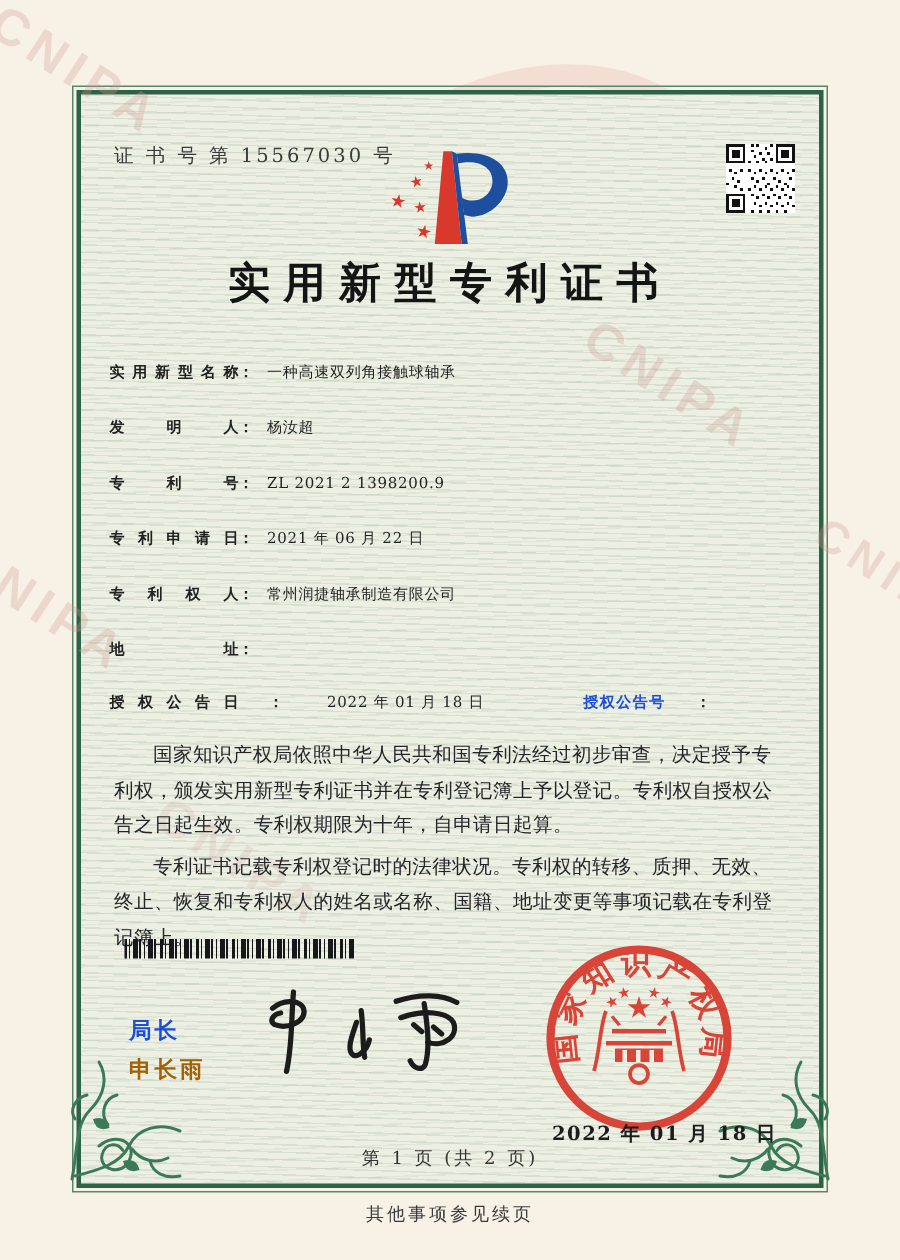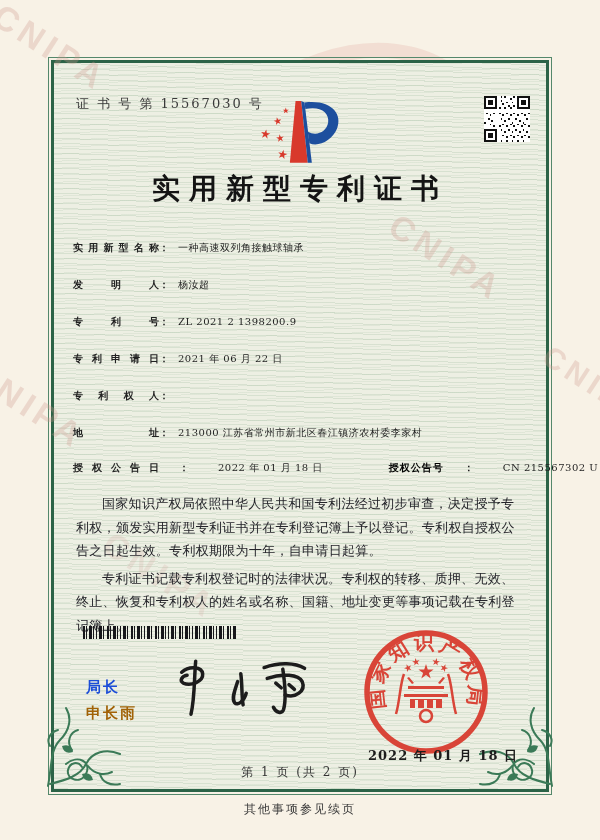--- a/index.html
+++ b/index.html
@@ -42,21 +42,21 @@
   .cert-no{position:absolute;left:76px;top:95px;z-index:5;font-size:13px;letter-spacing:2px;color:#3a3a3a;}
   .logo{position:absolute;left:253px;top:96px;z-index:5;}
   .qr{position:absolute;left:484px;top:96px;z-index:5;}
   .title{
     position:absolute;left:0;top:170px;width:100%;z-index:5;
     text-align:center;font-size:28px;font-weight:700;letter-spacing:9px;color:#141414;
   }
   
   .field-row{position:absolute;left:73px;z-index:5;font-size:10px;white-space:nowrap;display:flex;align-items:baseline;}
   .flabel{display:inline-block;width:86px;font-weight:700;text-align:justify;text-align-last:justify;color:#222;}
-  .flabel2{display:inline-block;font-weight:700;letter-spacing:1px;color:#000000;font-family:Liberation Mono, monospace;}
+  .flabel2{display:inline-block;font-weight:700;letter-spacing:1px;color:#1d4ed8;font-family:Liberation Mono, monospace;}
   .fcolon{font-weight:700;margin-right:9px;color:#222;}
   .fvalue{font-weight:400;color:#1f1f1f;letter-spacing:0.5px;}
   .r0{top:241px;} .r1{top:278px;} .r2{top:315px;} .r3{top:352px;}
   .r4{top:389px;} .r5{top:426px;} .r6{top:461px;gap:20px;}
   .grant-gap{display:inline-block;width:26px;}
   
   .paras{position:absolute;left:72px;top:488px;width:458px;z-index:5;}
   .paras p{margin:4px;font-size:13px;line-height:23.5px;text-indent:2em;color:#24242a;letter-spacing:0.3px;}
   
   .barcode{
@@ -186,34 +186,33 @@
     <span class="fvalue">ZL 2021 2 1398200.9</span>
   </div>
   <div class="field-row r3">
     <span class="flabel">专利申请日</span>
       <span class="fcolon">：</span>
     <span class="fvalue">2021 年 06 月 22 日</span>
   </div>
   <div class="field-row r4">
     <span class="flabel">专利权人</span>
       <span class="fcolon">：</span>
+    <span class="fvalue">常州润捷轴承制造有限公司</span>
   </div>
   <div class="field-row r5">
     <span class="flabel">地址</span>
       <span class="fcolon">：</span>
-    <span class="fvalue">213000 江苏省常州市新北区春江镇济农村委李家村</span>
   </div>
   <div class="field-row r6">
     <span class="flabel">授权公告日</span>
       <span class="fcolon">：</span>
     <span class="fvalue">2022 年 01 月 18 日</span>
     <span class="grant-gap"></span>
     <span class="flabel2">授权公告号</span>
       <span class="fcolon">：</span>
-    <span class="fvalue">CN 215567302 U</span>
   </div>
 
   <div class="paras">
     <p>国家知识产权局依照中华人民共和国专利法经过初步审查，决定授予专利权，颁发实用新型专利证书并在专利登记簿上予以登记。专利权自授权公告之日起生效。专利权期限为十年，自申请日起算。</p>
     <p>专利证书记载专利权登记时的法律状况。专利权的转移、质押、无效、终止、恢复和专利权人的姓名或名称、国籍、地址变更等事项记载在专利登记簿上。</p>
   </div>
 
   <div class="barcode"></div>
 
   <div class="signer-title">局长</div>

